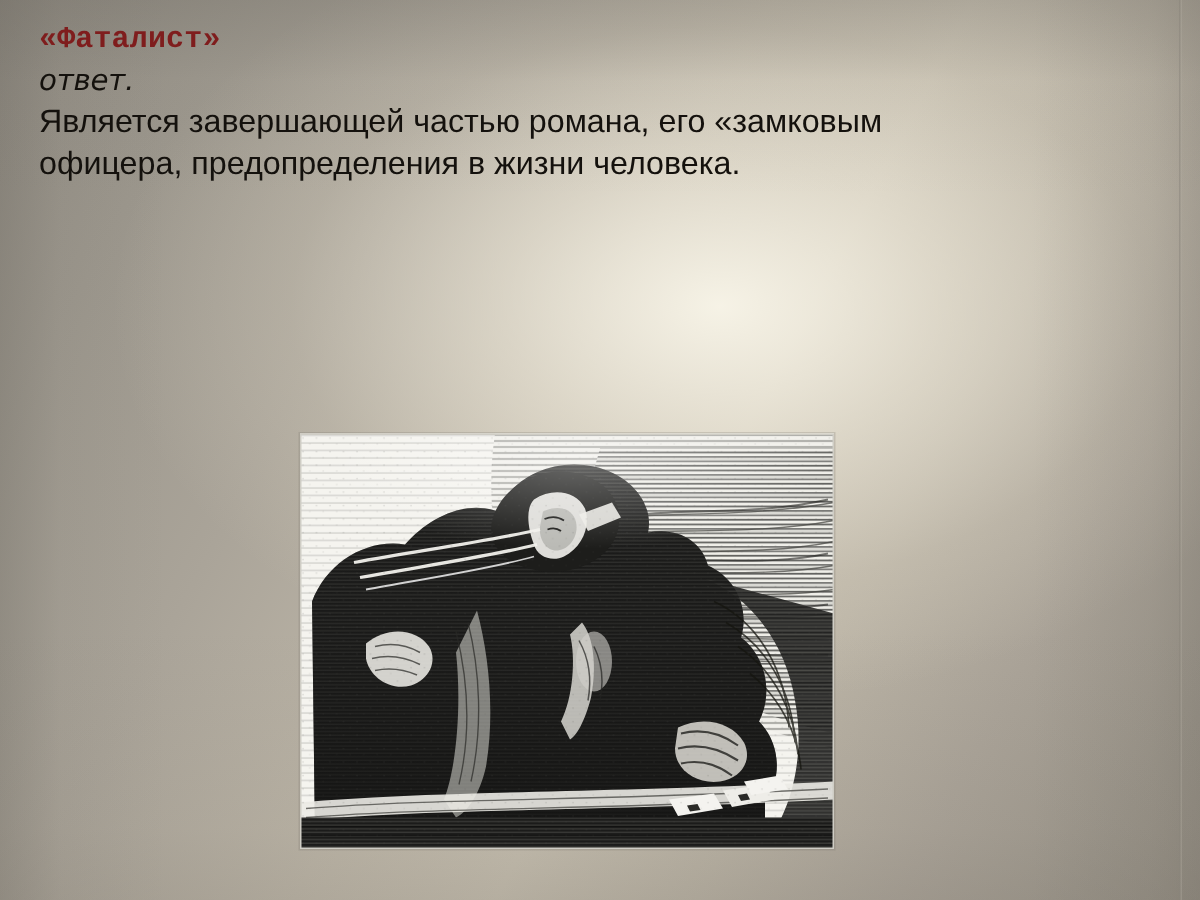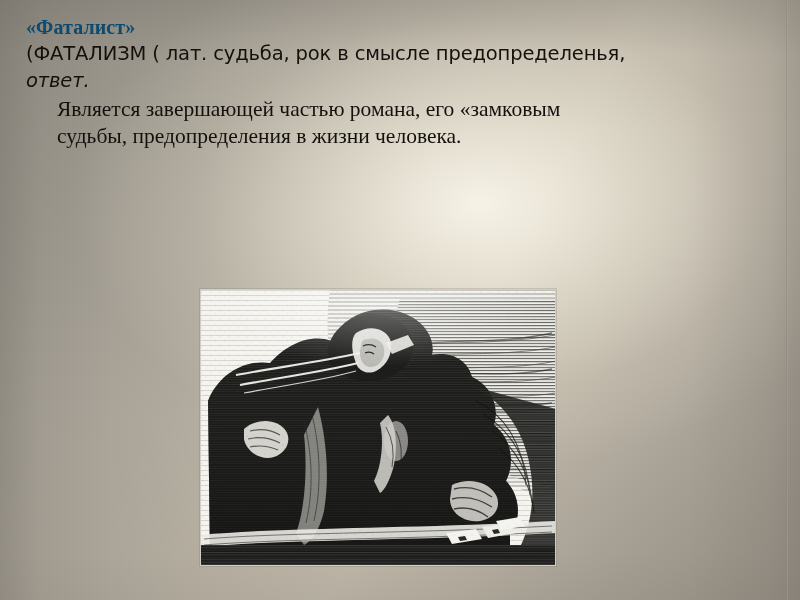--- a/index.html
+++ b/index.html
@@ -79,46 +79,45 @@
 
   
   .content {
     position: absolute;
     left: 26px;
     top: 14px;
     width: 726px;
   }
 
   .title {
-    font-family: Liberation Serif, serif;
+    font-family: Liberation Mono, monospace;
     font-weight: bold;
     font-size: 20px;
     line-height: 26px;
-    color: #0c4a6e;
+    color: #7f1d1d;
     letter-spacing: 0.1px;
   }
 
   .para-sans {
     font-family: "DejaVu Sans", "Liberation Sans", sans-serif;
     font-size: 19.5px;
     line-height: 27.4px;
     color: #14110d;
     letter-spacing: -0.15px;
   }
   .para-sans .ital {
     font-style: italic;
   }
 
   .para-serif {
-    font-family: Liberation Serif, serif;
+    font-family: Liberation Sans, sans-serif;
     font-size: 21.5px;
     line-height: 27.6px;
     color: #14110d;
     margin-top: 1px;
-    margin-left: 31px;
   }
 
   .line { display: block; white-space: pre; }
 
   
   .picture-frame {
     position: absolute;
     left: 200px;
     top: 289px;
     width: 356px;
@@ -140,27 +139,26 @@
 
   <div class="bg-base"></div>
   <div class="bg-vignette"></div>
   <div class="bg-seam"></div>
 
   <div class="content">
 
     <div class="title">«Фаталист»</div>
 
     <div class="para-sans">
-      <span class="line">(ФАТАЛИЗМ ( лат. судьба, рок в смысле предопределенья,</span>
       <span class="line ital">ответ.</span>
     </div>
 
     <div class="para-serif">
       <span class="line">Является завершающей частью романа, его «замковым</span>
-      <span class="line">судьбы, предопределения в жизни человека.</span>
+      <span class="line">офицера, предопределения в жизни человека.</span>
     </div>
 
   </div>
 
   <div class="picture-frame">
     <svg viewBox="0 0 356 277" preserveAspectRatio="none">
       <defs>
 
         <pattern id="hatchFine" width="4" height="3" patternUnits="userSpaceOnUse">
           <rect width="4" height="3" fill="#efeee8"></rect>

